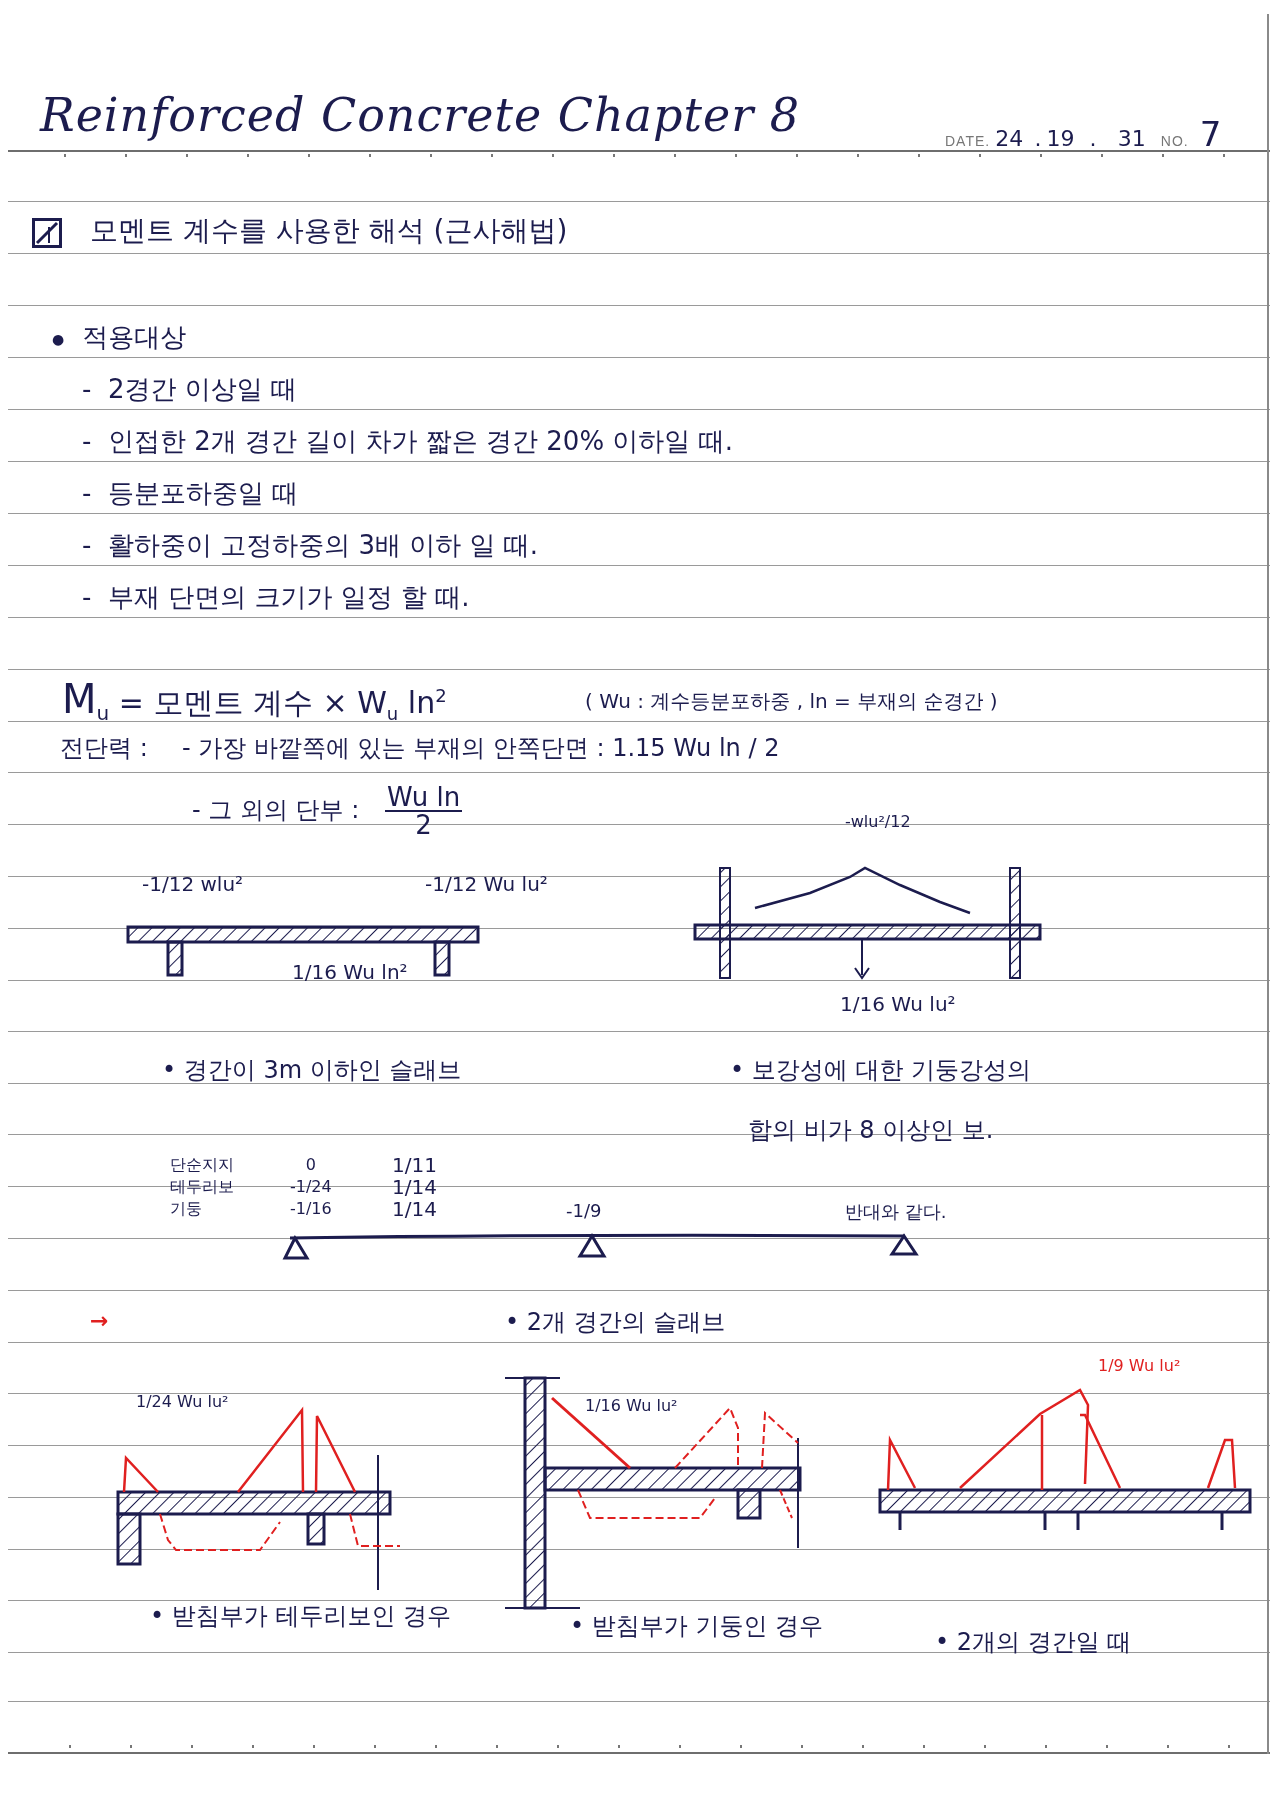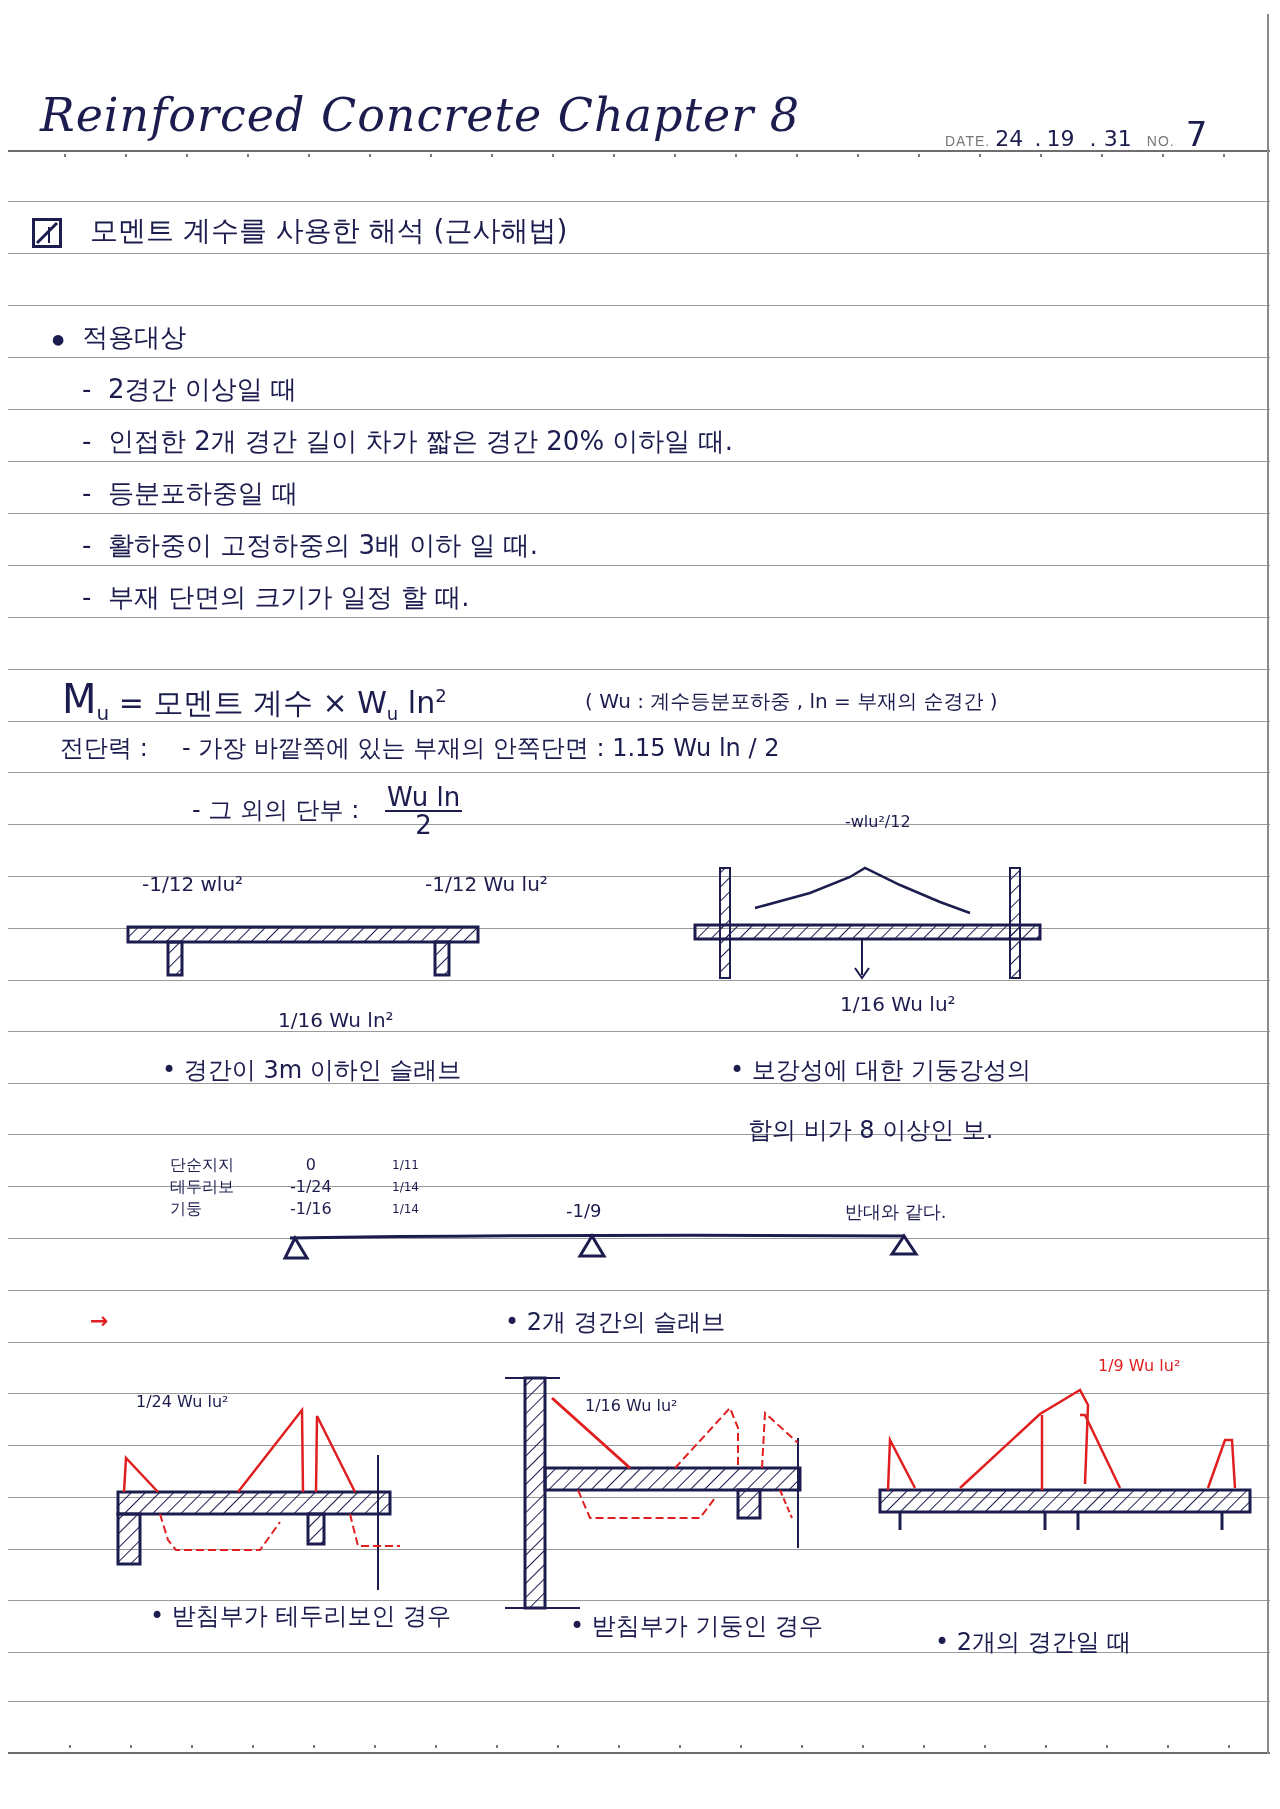--- a/index.html
+++ b/index.html
@@ -110,21 +110,21 @@
       <span style="left:1228px"></span>
   </div>
 
   <div class="hw title" style="left:40px; top:88px;">Reinforced Concrete Chapter 8</div>
   <div class="hw" style="left:945px; top:114px;">
     <span class="meta-label">DATE.</span>
     <span class="meta-val">24</span>
     <span class="meta-val" style="margin-left:6px">.</span>
     <span class="meta-val">19</span>
     <span class="meta-val" style="margin-left:10px">.</span>
-    <span class="meta-val" style="margin-left:2px">31</span>
+    <span class="meta-val" style="margin-left:16px">31</span>
     <span class="meta-label" style="margin-left:10px">NO.</span>
     <span class="meta-val" style="font-size:34px; margin-left:6px">7</span>
   </div>
 
   <div class="checkbox" style="left:32px; top:218px;">
     <svg width="24" height="24" style="left:0;top:0">
         <line x1="2" y1="22" x2="22" y2="2" stroke="#1c1c4e" stroke-width="3"></line>
         <line x1="14" y1="6" x2="14" y2="22" stroke="#1c1c4e" stroke-width="2"></line>
       </svg>
   </div>
@@ -161,21 +161,21 @@
       <pattern id="hatch" width="10" height="10" patternUnits="userSpaceOnUse" patternTransform="rotate(45)">
         <line x1="0" y1="0" x2="0" y2="10" stroke="#1c1c4e" stroke-width="2"></line>
       </pattern>
     </defs>
     <rect x="8" y="67" width="350" height="15" fill="url(#hatch)" stroke="#1c1c4e" stroke-width="3"></rect>
     <rect x="48" y="82" width="14" height="33" fill="url(#hatch)" stroke="#1c1c4e" stroke-width="3"></rect>
     <rect x="315" y="82" width="14" height="33" fill="url(#hatch)" stroke="#1c1c4e" stroke-width="3"></rect>
   </svg>
   <div class="hw t20" style="left:142px; top:872px;">-1/12 wlu²</div>
   <div class="hw t20" style="left:425px; top:872px;">-1/12 Wu lu²</div>
-  <div class="hw t20" style="left:278px; top:960px;margin-top:48px;">1/16 Wu ln²</div>
+  <div class="hw t20" style="left:292px; top:960px;">1/16 Wu ln²</div>
   <div class="hw t24" style="left:162px; top:1054px;">• 경간이 3m 이하인 슬래브</div>
 
   <svg width="370" height="180" style="left:690px; top:860px">
     <rect x="5" y="65" width="345" height="14" fill="url(#hatch)" stroke="#1c1c4e" stroke-width="3"></rect>
     <rect x="30" y="8" width="10" height="110" fill="url(#hatch)" stroke="#1c1c4e" stroke-width="2"></rect>
     <rect x="320" y="8" width="10" height="110" fill="url(#hatch)" stroke="#1c1c4e" stroke-width="2"></rect>
     <polyline points="65,48 120,33 160,17 175,8 210,25 250,42 280,53" fill="none" stroke="#1c1c4e" stroke-width="2.5"></polyline>
     <line x1="172" y1="80" x2="172" y2="115" stroke="#1c1c4e" stroke-width="2"></line>
     <polyline points="165,108 172,118 179,108" fill="none" stroke="#1c1c4e" stroke-width="2"></polyline>
   </svg>
@@ -187,21 +187,21 @@
   <div class="hw" style="left:170px; top:1154px; font-size:16px; line-height:22px;">
     <div>단순지지</div>
     <div>테두리보</div>
     <div>기둥</div>
   </div>
   <div class="hw" style="left:290px; top:1154px; font-size:16px; line-height:22px; text-align:center;">
     <div>0</div>
     <div>-1/24</div>
     <div>-1/16</div>
   </div>
-  <div class="hw" style="left:392px; top:1154px; font-size:12px; line-height:22px; text-align:center;">
+  <div class="hw" style="left:392px; top:1154px; font-size:20px; line-height:22px; text-align:center;">
     <div>1/11</div>
     <div>1/14</div>
     <div>1/14</div>
   </div>
   <div class="hw" style="left:566px; top:1200px; font-size:18px;">-1/9</div>
   <div class="hw" style="left:845px; top:1200px; font-size:18px;">반대와 같다.</div>
   <svg width="640" height="40" style="left:280px; top:1228px">
     <path d="M10,10 Q300,6 625,8" fill="none" stroke="#1c1c4e" stroke-width="3"></path>
     <polygon points="15,10 5,30 27,30" fill="none" stroke="#1c1c4e" stroke-width="3"></polygon>
     <polygon points="312,8 300,28 324,28" fill="none" stroke="#1c1c4e" stroke-width="3"></polygon>

